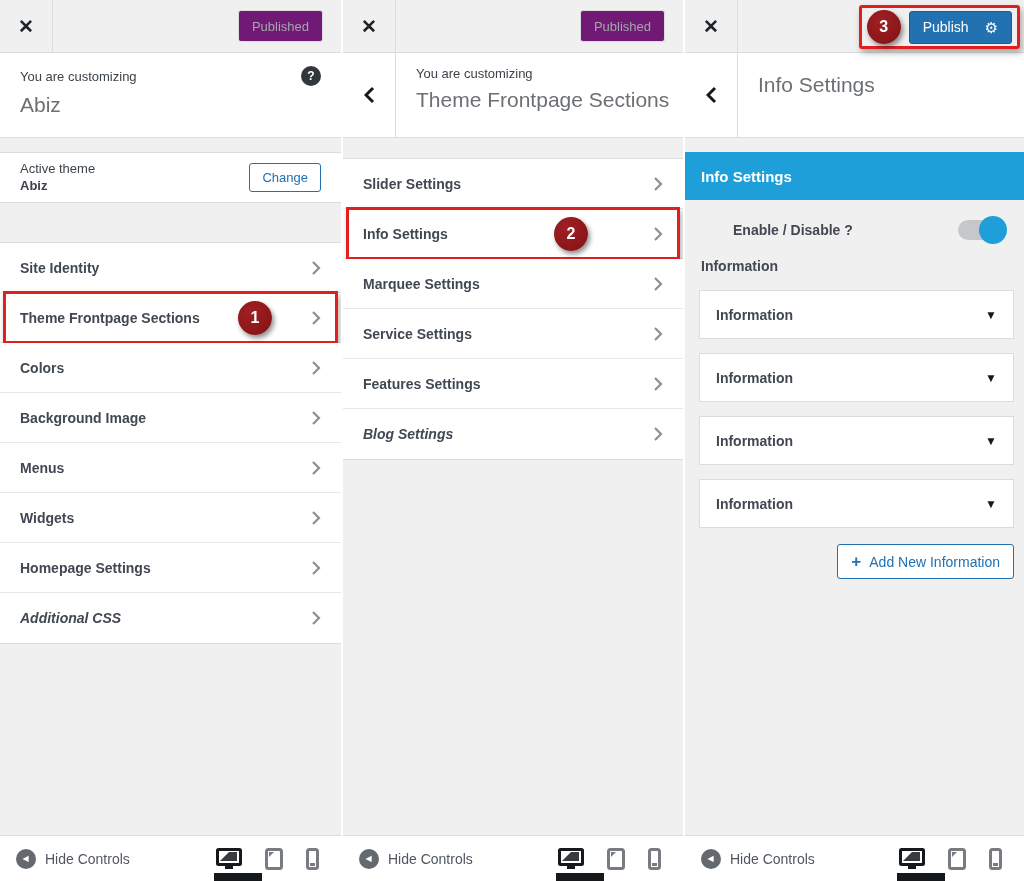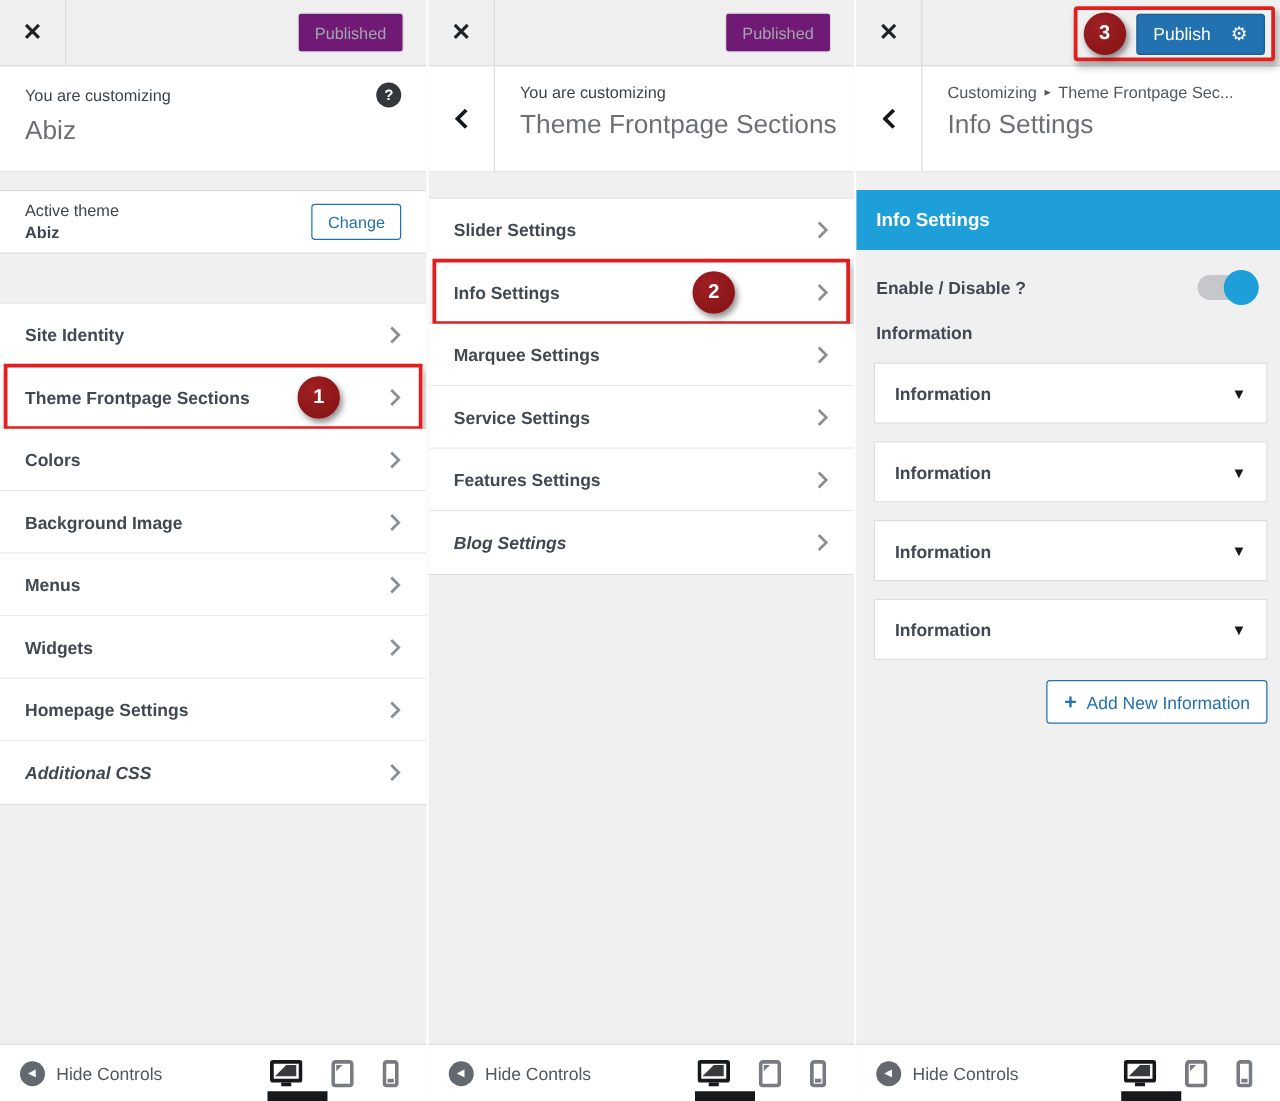--- a/index.html
+++ b/index.html
@@ -76,21 +76,21 @@
     position:relative; cursor:pointer;}
   .menu-item:last-child{border-bottom:none;font-style:italic;}
   .menu-label{font-size:14px; font-weight:bold; color:var(--menu-text);}
   .menu-item.highlighted::after{content:""; position:absolute; left:3px; right:3px; top:-2px; bottom:-2px;
     border:3px solid var(--red); box-shadow:2px 4px 6px rgba(0,0,0,.3); pointer-events:none;}
 
   
   .section-header{margin-top:14px; height:48px; background:var(--secblue); color:#fff;
     font-size:15px; font-weight:bold; display:flex; align-items:center; padding:0 16px;}
   .enable-row{display:flex; align-items:center; justify-content:space-between; padding:20px 16px 10px 16px;}
-  .enable-label{font-size:14px; font-weight:bold; color:var(--menu-text);}
+  .enable-label{font-size:14px; font-weight:bold; color:var(--menu-text);margin-left:32px;}
   .toggle{width:46px; height:20px; background:#c5c7cb; border-radius:10px; position:relative;
     margin-right:4px; cursor:pointer;}
   .toggle-knob{position:absolute; right:-3px; top:-4px; width:28px; height:28px; border-radius:50%;
     background:var(--secblue);}
   .group-label{font-size:14px; font-weight:bold; color:var(--menu-text); padding:8px 16px 2px 16px;}
   .accordion{margin:14px 10px 0 14px; height:49px; background:#fff; border:1px solid var(--border);
     display:flex; align-items:center; justify-content:space-between; padding:0 16px; cursor:pointer;}
   .accordion-label{font-size:14px; font-weight:bold; color:var(--menu-text);}
   .caret{font-size:12px; color:#15191c;}
   .add-row{display:flex; justify-content:flex-end; margin:16px 10px 0 0;}
@@ -325,25 +325,20 @@
         </button>
       </div>
     </div>
     <div class="header">
       <div class="back-cell">
         <svg width="11" height="18" viewBox="0 0 11 18">
             <path d="M9 2L2 9l7 7" fill="none" stroke="#15191c" stroke-width="3"></path>
           </svg>
       </div>
       <div class="header-body">
-        <div class="breadcrumb">
-          <span>Customizing</span>
-          <span class="crumb-sep">▸</span>
-          <span>Theme Frontpage Sec...</span>
-        </div>
         <div class="panel-title">Info Settings</div>
       </div>
     </div>
     <div class="content">
       <div class="section-header">Info Settings</div>
       <div class="enable-row">
         <span class="enable-label">Enable / Disable ?</span>
         <span class="toggle">
             <span class="toggle-knob"></span>
           </span>

